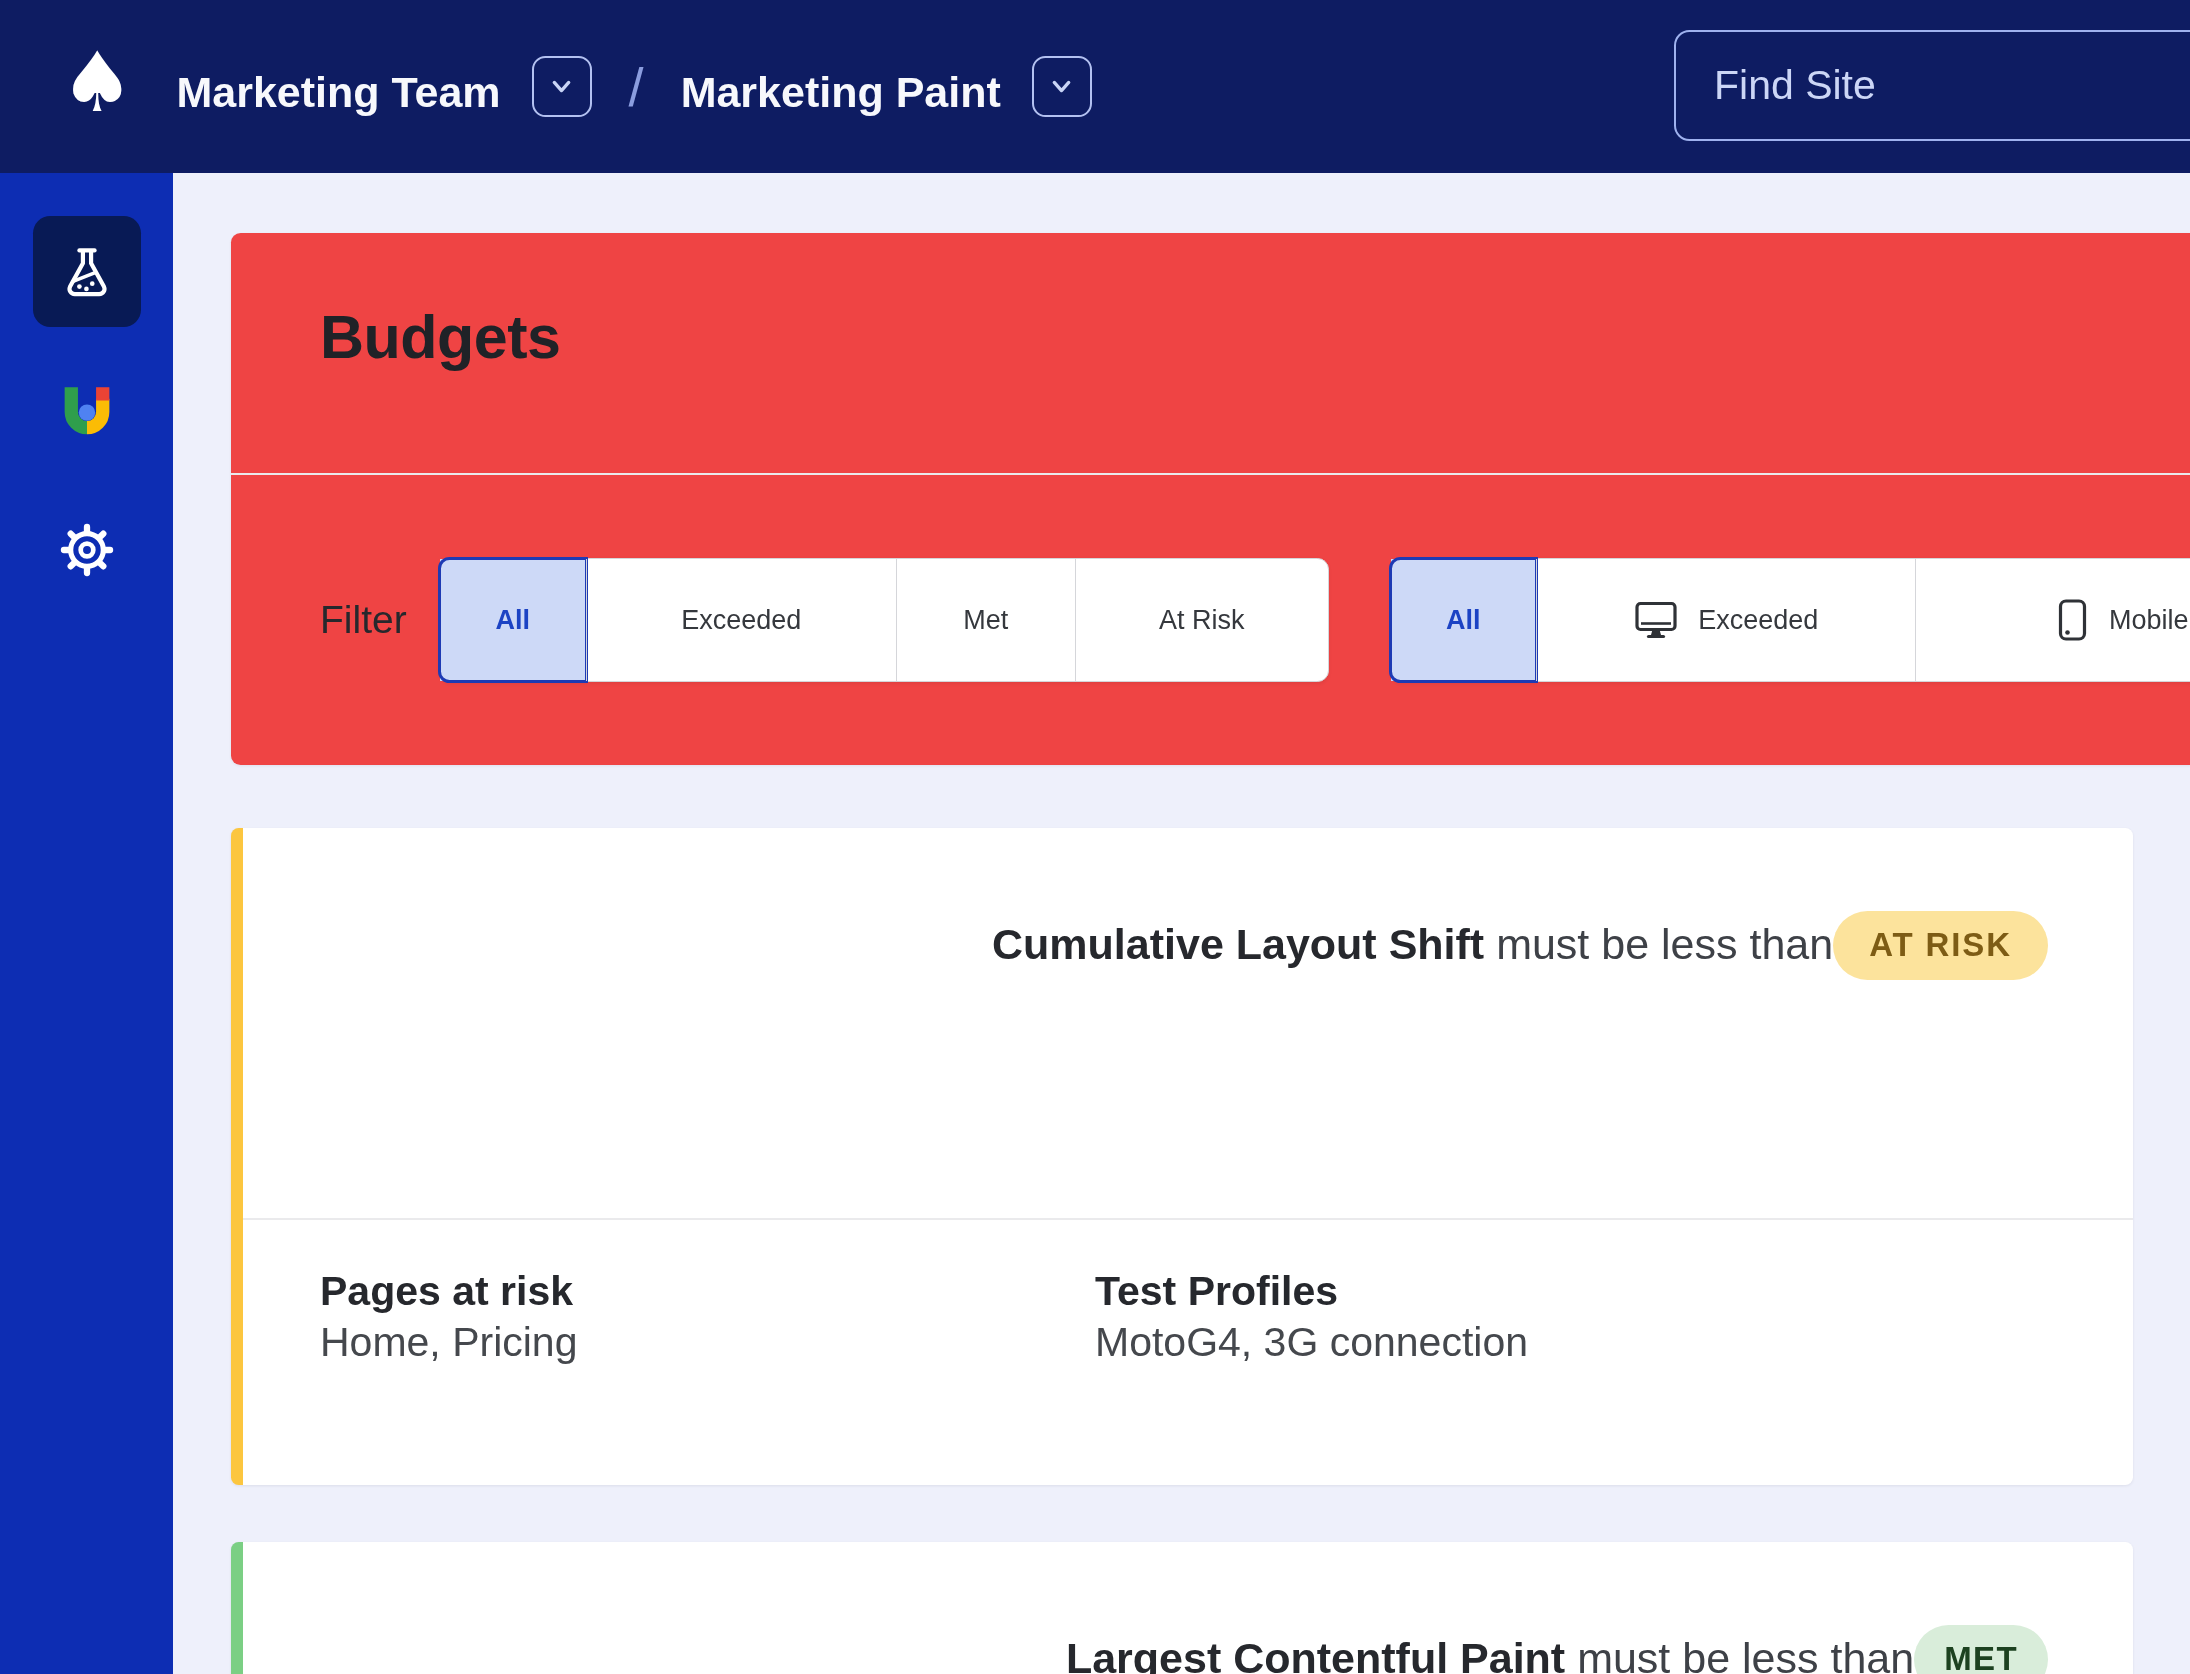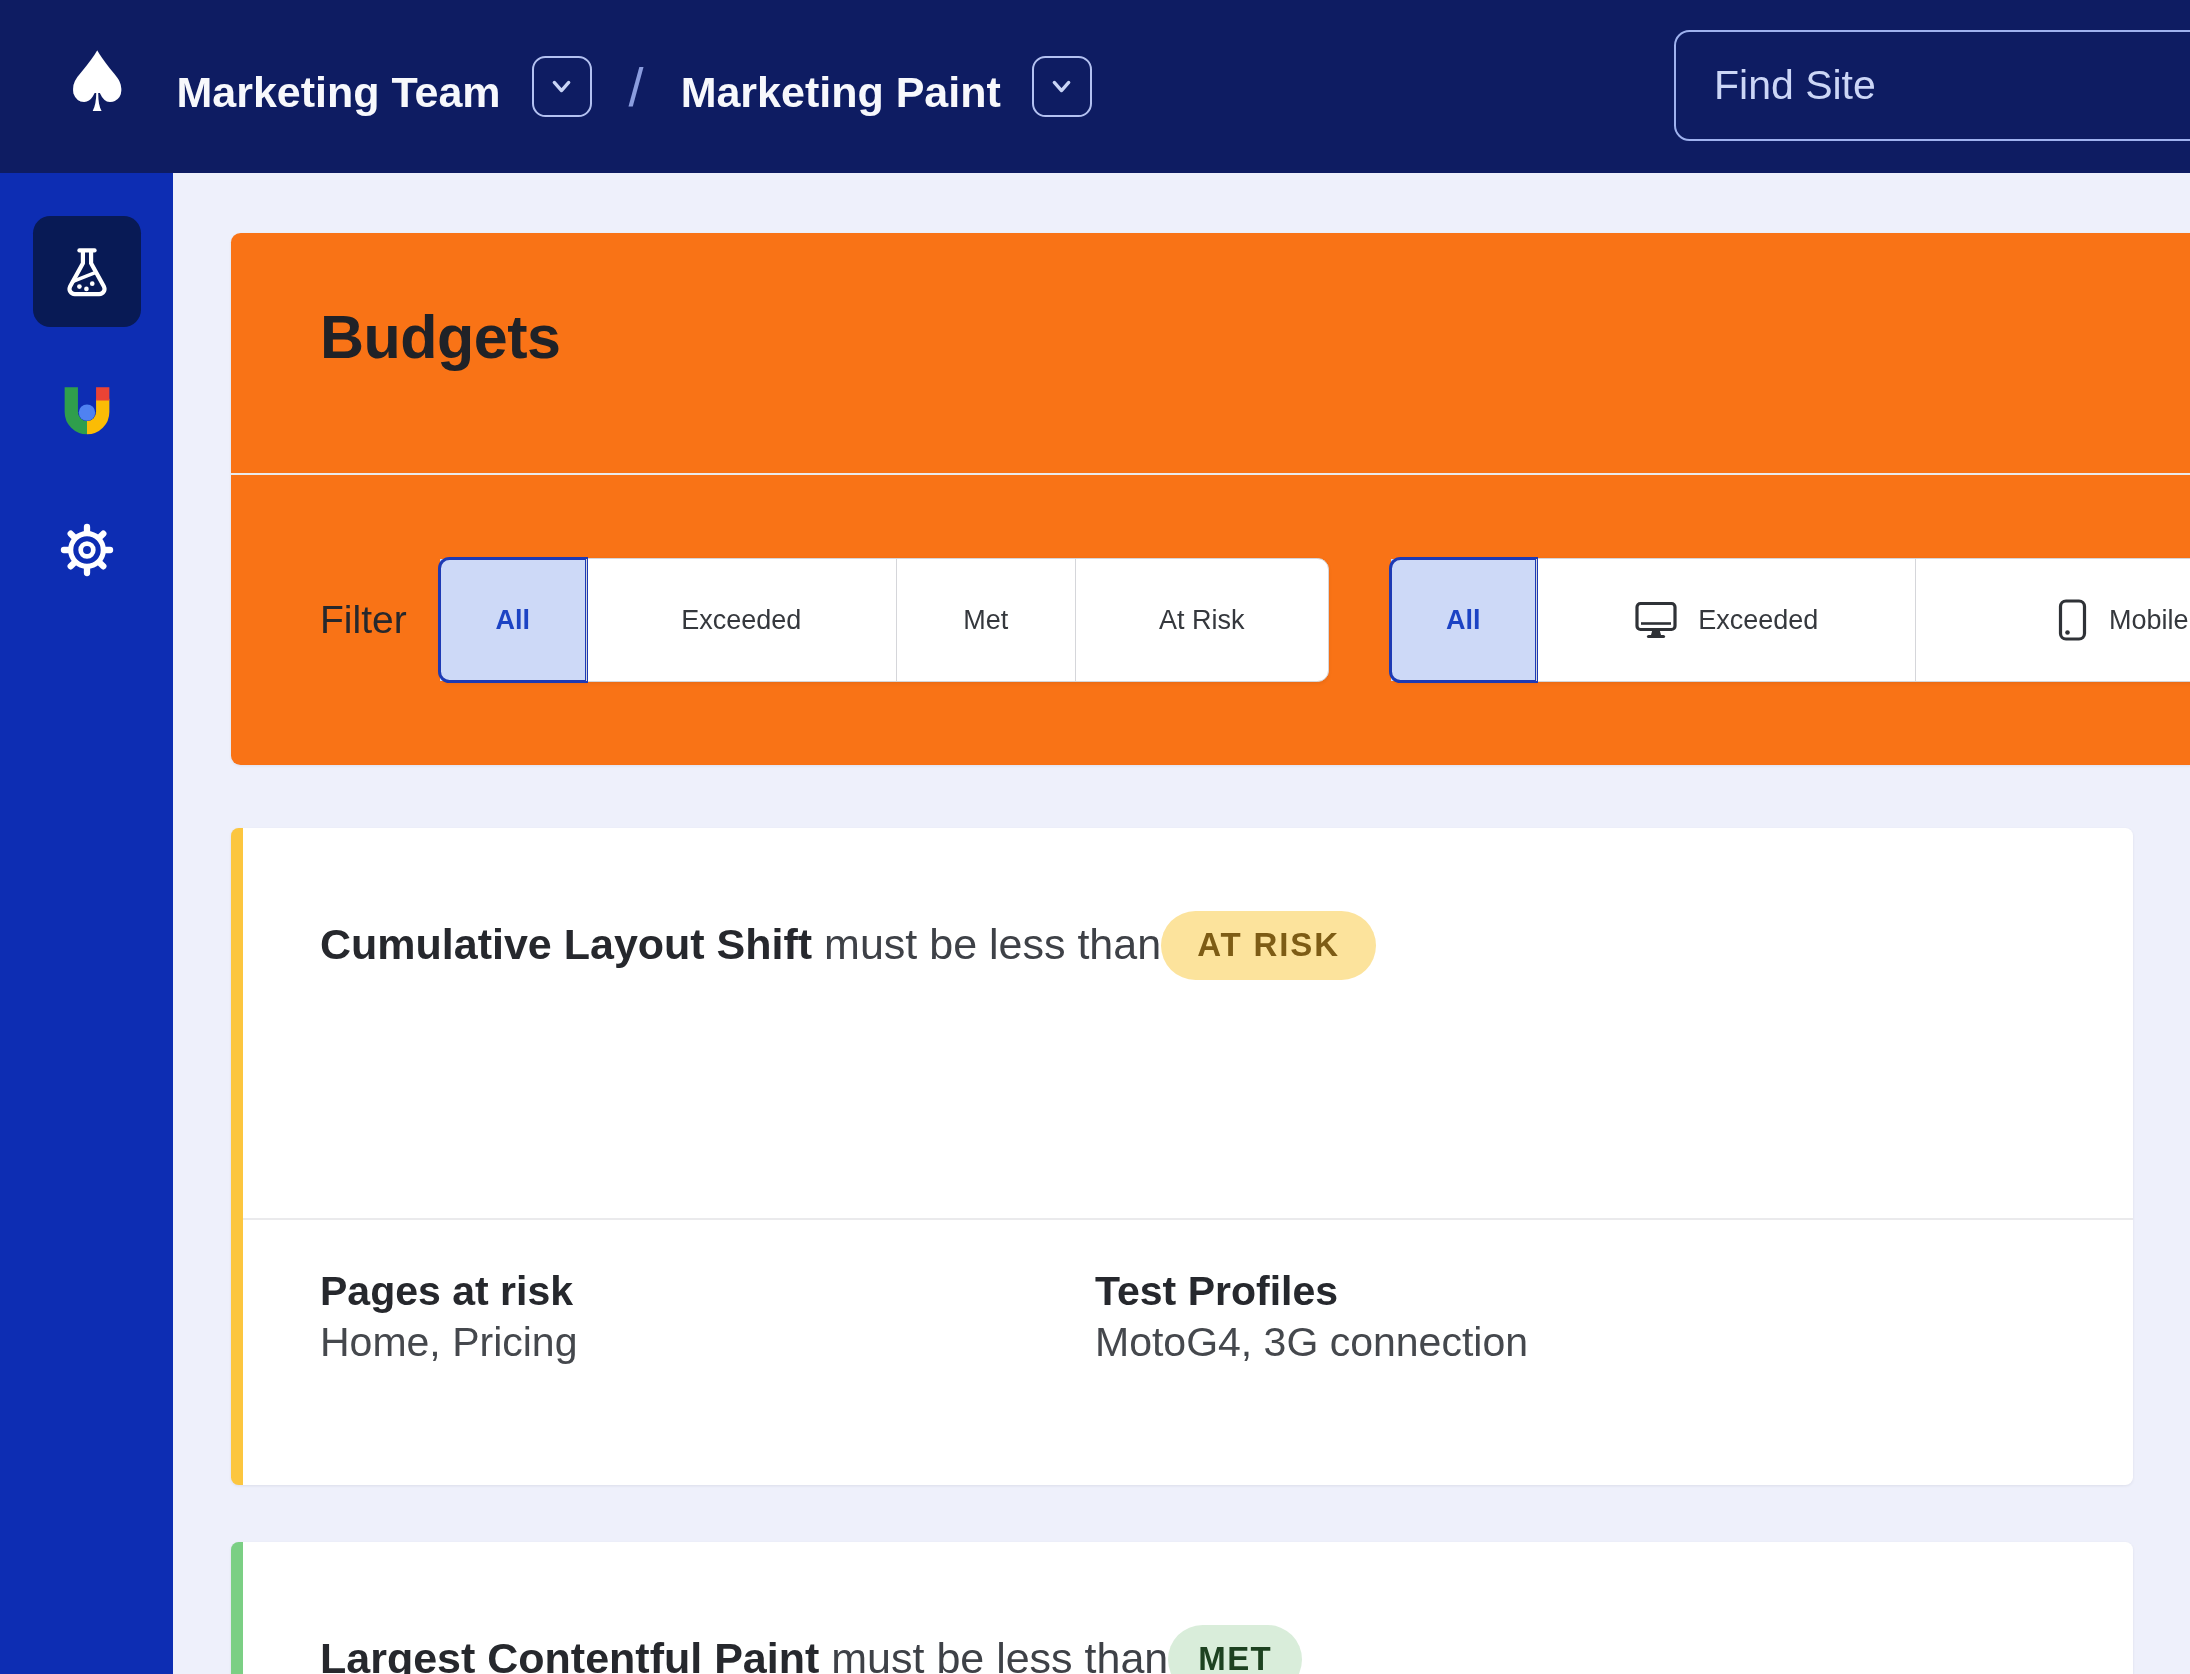--- a/index.html
+++ b/index.html
@@ -18,21 +18,21 @@
 
   
   .sidebar{position:absolute;top:173px;left:0;width:173px;height:1502px;background:#0d2db3;}
   .side-item{position:absolute;left:33px;width:108px;height:111px;display:flex;align-items:center;justify-content:center;border-radius:17.3px;cursor:pointer;}
   .side-item.active{background:#081a55;}
   .side-item.i1{top:43px;}
   .side-item.i2{top:183px;}
   .side-item.i3{top:321px;}
 
   
-  .header-card{position:absolute;left:231px;top:233px;width:1960px;height:532px;background:#f97316;border-radius:9.6px 0 0 9.6px;box-shadow:0 1px 2.9px rgba(25,30,50,.07);}
+  .header-card{position:absolute;left:231px;top:233px;width:1960px;height:532px;background:#ef4444;border-radius:9.6px 0 0 9.6px;box-shadow:0 1px 2.9px rgba(25,30,50,.07);}
   .page-title{position:absolute;left:89px;top:69px;margin:0;font-size:61px;font-weight:700;color:#202227;letter-spacing:-0.5px;}
   .filter-row{position:absolute;left:0;top:240px;width:100%;height:292px;border-top:2.9px solid #eaeaec;box-sizing:border-box;display:flex;align-items:center;padding-left:89px;}
   .filter-label{font-size:39px;color:#26282d;margin-right:32px;}
 
   .seg{display:flex;align-items:stretch;height:124px;background:#ffffff;border:1.9px solid #d5d6da;border-radius:11.5px;box-sizing:border-box;box-shadow:0 1.9px 3.8px rgba(0,0,0,.06);}
   .seg1{margin-right:61px;}
   .cell{display:flex;align-items:center;justify-content:center;font-family:"Liberation Sans",sans-serif;font-size:27px;color:#35383d;background:transparent;border:none;border-left:1.9px solid #d5d6da;position:relative;cursor:pointer;box-sizing:border-box;padding:0;}
   .cell:first-child{border-left:none;}
   .cell:last-child{border-radius:0 9.6px 9.6px 0;}
   .seg1 .cell:nth-child(1){width:146px;}
@@ -44,21 +44,21 @@
   .seg2 .cell:nth-child(3){width:413px;}
   .cell.selected{background:#cdd9f7;color:#1c43c4;font-weight:700;}
   .cell.selected::after{content:"";position:absolute;left:-1.9px;top:-1.9px;right:-1.9px;bottom:-1.9px;border:3.8px solid #1e3ab4;border-radius:11.5px 0 0 11.5px;pointer-events:none;}
   .cell.with-icon{gap:19px;}
   .cell .btn-icon{flex:0 0 auto;display:block;}
 
   
   .budget-card{position:absolute;left:231px;width:1902px;background:#ffffff;border-radius:7.7px;box-shadow:0 1px 2.9px rgba(25,30,50,.08);box-sizing:border-box;}
   .budget-card.at-risk{top:828px;height:657px;border-left:12.5px solid #fcc63f;}
   .budget-card.met{top:1542px;height:384px;border-left:12.5px solid #7bcf84;}
-  .card-head{display:flex;align-items:center;justify-content:flex-start;padding:83px 56px 0 77px;}
+  .card-head{display:flex;align-items:center;justify-content:flex-end;padding:83px 85px 0 77px;}
   .metric-line{margin:0;font-size:43px;line-height:1.3;}
   .metric{font-weight:700;color:#26282d;}
   .cond{font-weight:400;color:#3e4147;}
   .badge{font-size:33px;font-weight:700;border-radius:38px;white-space:nowrap;}
   .badge-risk{background:#fce39c;color:#7d5c15;letter-spacing:1.9px;padding:15.4px 36px;}
   .badge-met{background:#d9edda;color:#1d4220;letter-spacing:1.4px;padding:15.4px 30px;}
   .big-value{position:absolute;left:77px;top:154px;font-size:152px;font-weight:600;color:#28292d;letter-spacing:-2.9px;line-height:1.05;}
   .card-details{position:absolute;left:0;right:0;top:390px;border-top:2.9px solid #eaeaec;padding:48px 0 0 77px;display:flex;box-sizing:border-box;}
   .detail:first-child{width:775px;}
   .d-label{font-size:41px;font-weight:700;color:#26282d;margin-bottom:4px;}

